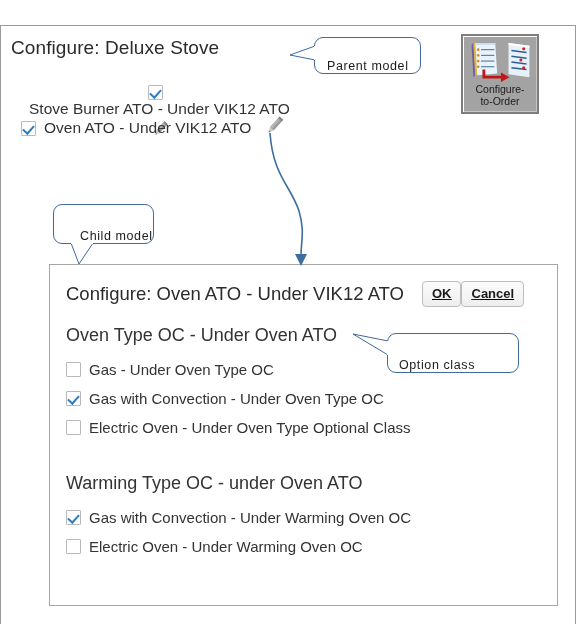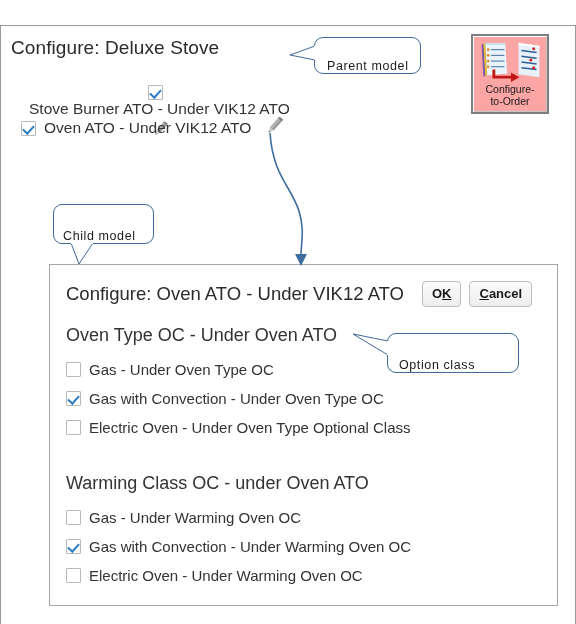--- a/index.html
+++ b/index.html
@@ -75,25 +75,25 @@
 
   
   .pencil {
     display: inline-block;
     flex: 0 0 auto;
   }
 
   
   .cto-button {
     position: absolute;
-    left: 470px;
+    left: 460px;
     top: 8px;
     width: 78px;
     height: 80px;
-    background: #fca5a5;
+    background: #a3a3a3;
     border: 2px solid #7e7e7e;
     box-sizing: border-box;
     box-shadow: inset 1px 1px 0 #ffffff, inset -1px -1px 0 #c7c6c4;
   }
   .cto-art {
     position: absolute;
     left: 0; top: 2px;
     width: 100%;
     height: 48px;
   }
@@ -125,21 +125,21 @@
     white-space: nowrap;
   }
   #callout-parent {
     left: 313px; top: 11px;
     width: 107px; height: 37px;
     padding-left: 12px;
   }
   #callout-child {
     left: 52px; top: 178px;
     width: 101px; height: 40px;
-    padding-left: 9px;
+    padding-left: 26px;
   }
   #callout-option {
     left: 386px; top: 307px;
     width: 132px; height: 40px;
     padding-left: 11px;
   }
 
   
   .overlay {
     position: absolute;
@@ -167,22 +167,22 @@
     display: flex;
     align-items: center;
   }
   .dlg-title {
     font-size: 18.5px;
     color: #2b2b2b;
     white-space: nowrap;
   }
   .dlg-buttons {
     display: flex;
-    gap: 8px;
     margin-left: 18px;
+    text-decoration: underline;
   }
   .btn {
     background: linear-gradient(#fbfbfb, #eeeeee);
     border: 1px solid #bdbdbd;
     border-radius: 4px;
     font-size: 13px;
     font-weight: bold;
     color: #1a1a1a;
     padding: 5px 9px 6px 9px;
     line-height: 13px;
@@ -315,25 +315,21 @@
         <span class="cb checked"></span>
         <span class="opt-label">Gas with Convection - Under Oven Type OC</span>
       </div>
       <div class="opt-row">
         <span class="cb"></span>
         <span class="opt-label">Electric Oven - Under Oven Type Optional Class</span>
       </div>
     </div>
 
     <div class="oc-group" id="group-1">
-      <div class="oc-title">Warming Class OC - under Oven ATO</div>
-      <div class="opt-row">
-        <span class="cb"></span>
-        <span class="opt-label">Gas - Under Warming Oven OC</span>
-      </div>
+      <div class="oc-title">Warming Type OC - under Oven ATO</div>
       <div class="opt-row">
         <span class="cb checked"></span>
         <span class="opt-label">Gas with Convection - Under Warming Oven OC</span>
       </div>
       <div class="opt-row">
         <span class="cb"></span>
         <span class="opt-label">Electric Oven - Under Warming Oven OC</span>
       </div>
     </div>
   </div>

